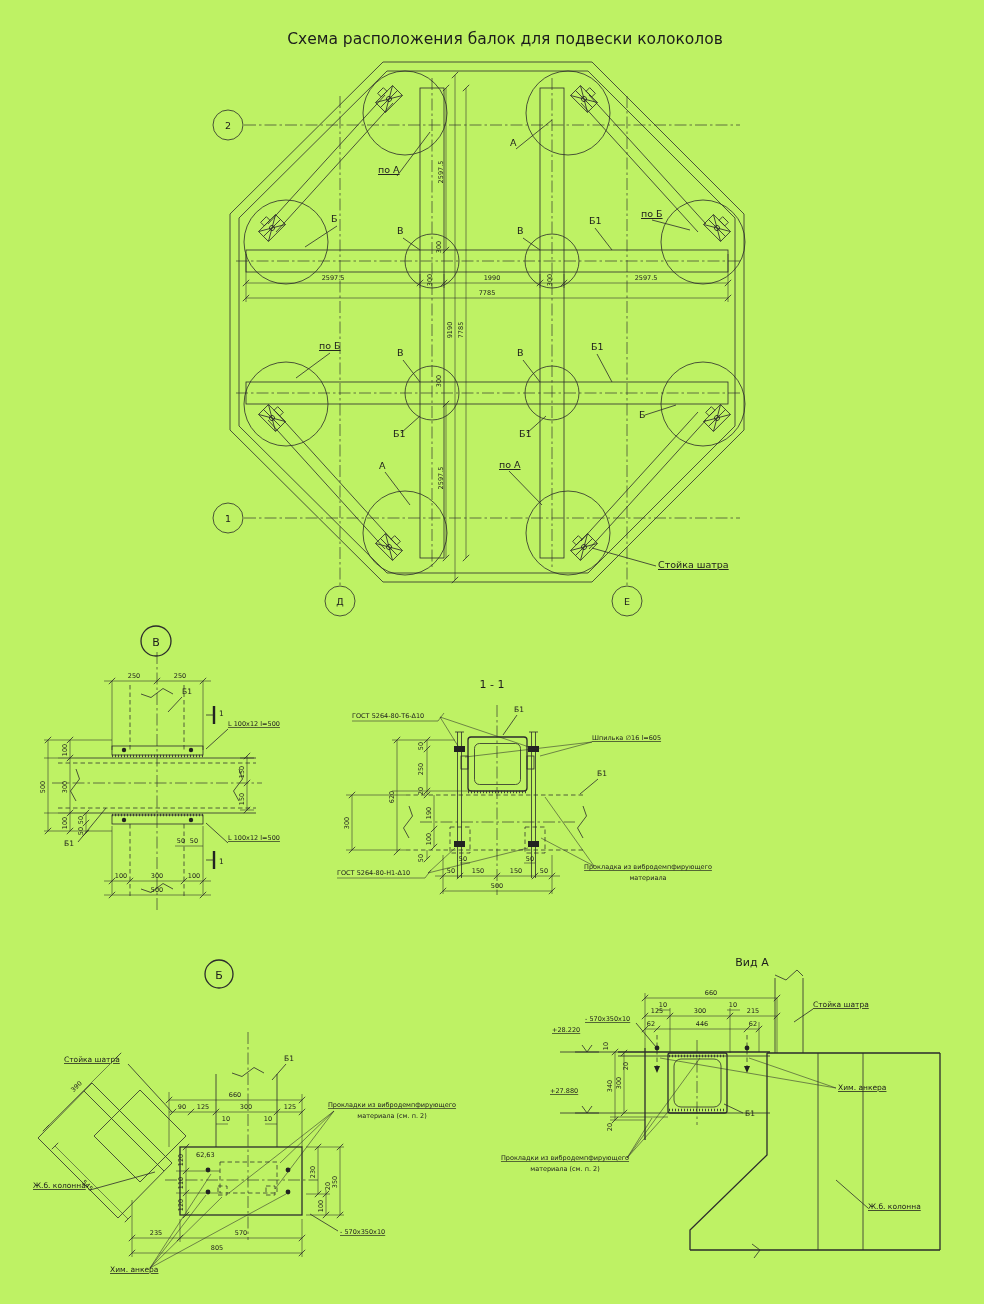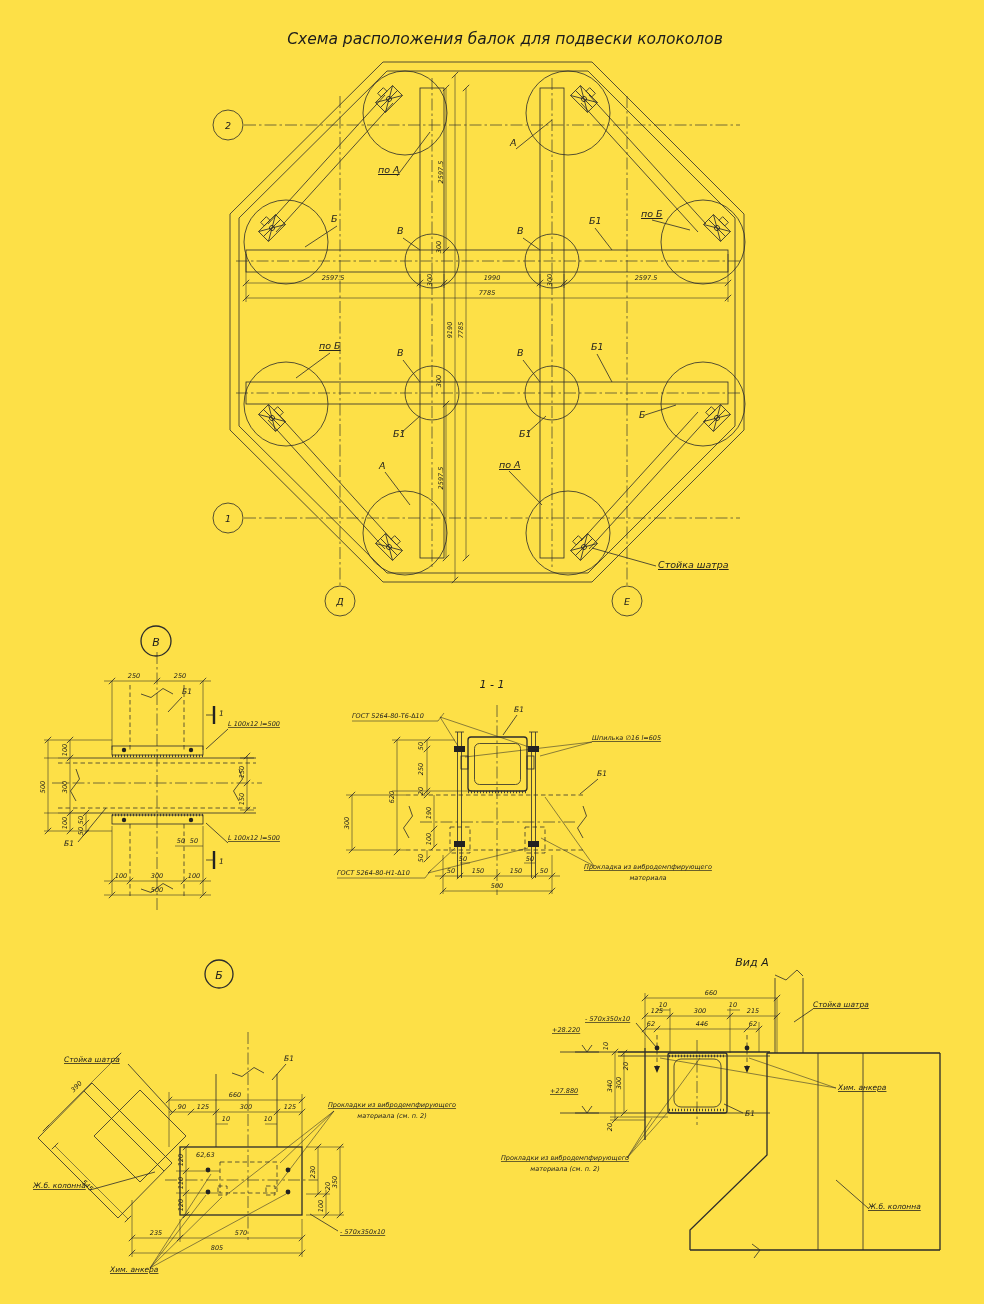--- a/index.html
+++ b/index.html
@@ -1,16 +1,16 @@
 <!DOCTYPE html>
 <html><head>
 <meta charset="utf-8">
 <style>
   html,body{margin:0;padding:0;background:#f4f4f2;}
-  #sheet{width:984px;height:1304px;background:#fde047;position:relative;margin:0 auto;font-style:italic;}
+  #sheet{width:984px;height:1304px;background:#bef264;position:relative;margin:0 auto;}
   svg{display:block}
   .ln{stroke:#2b2b2b;stroke-width:0.8;fill:none}
   .lm{stroke:#2b2b2b;stroke-width:1.3;fill:none}
   .lt{stroke:#222;stroke-width:2.4;fill:none}
   .cl{stroke:#2b2b2b;stroke-width:0.65;fill:none;stroke-dasharray:12 3 2.5 3}
   .hd{stroke:#2b2b2b;stroke-width:0.75;fill:none;stroke-dasharray:4.5 3}
   .dm{stroke:#2b2b2b;stroke-width:0.55;fill:none}
   .dot{stroke:#333;stroke-width:2.4;fill:none;stroke-dasharray:0.9 2.1}
   .blk{fill:#222;stroke:none}
   text{fill:#1c1c1c;font-family:"DejaVu Sans",sans-serif}

